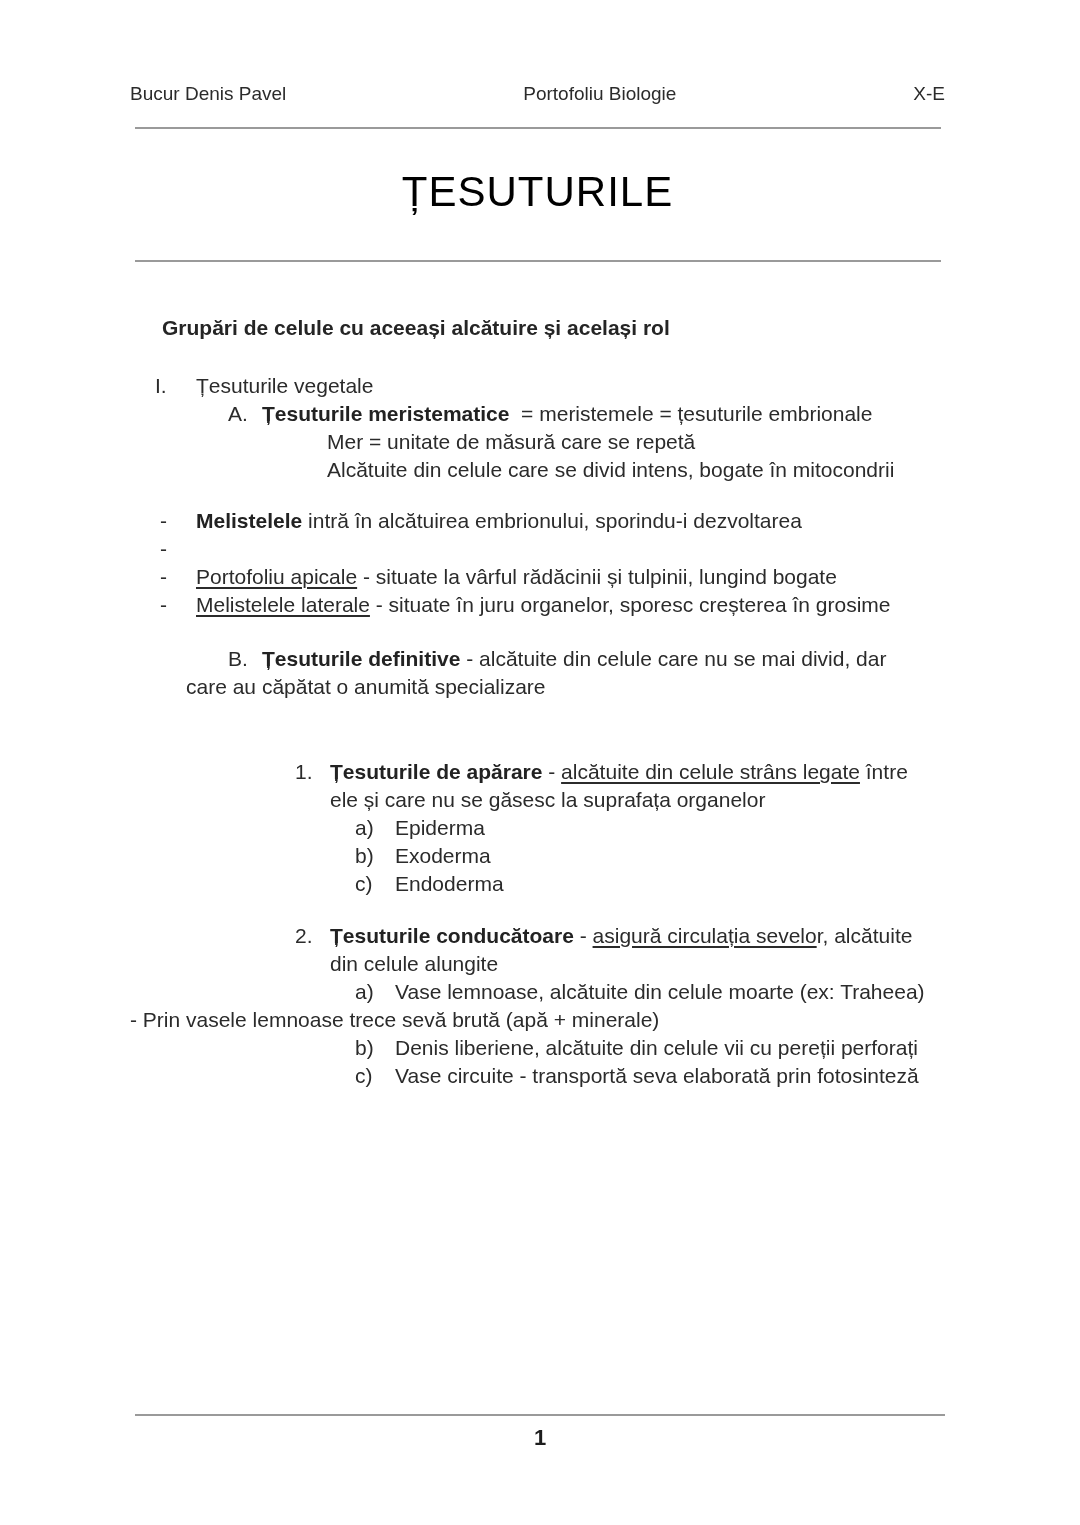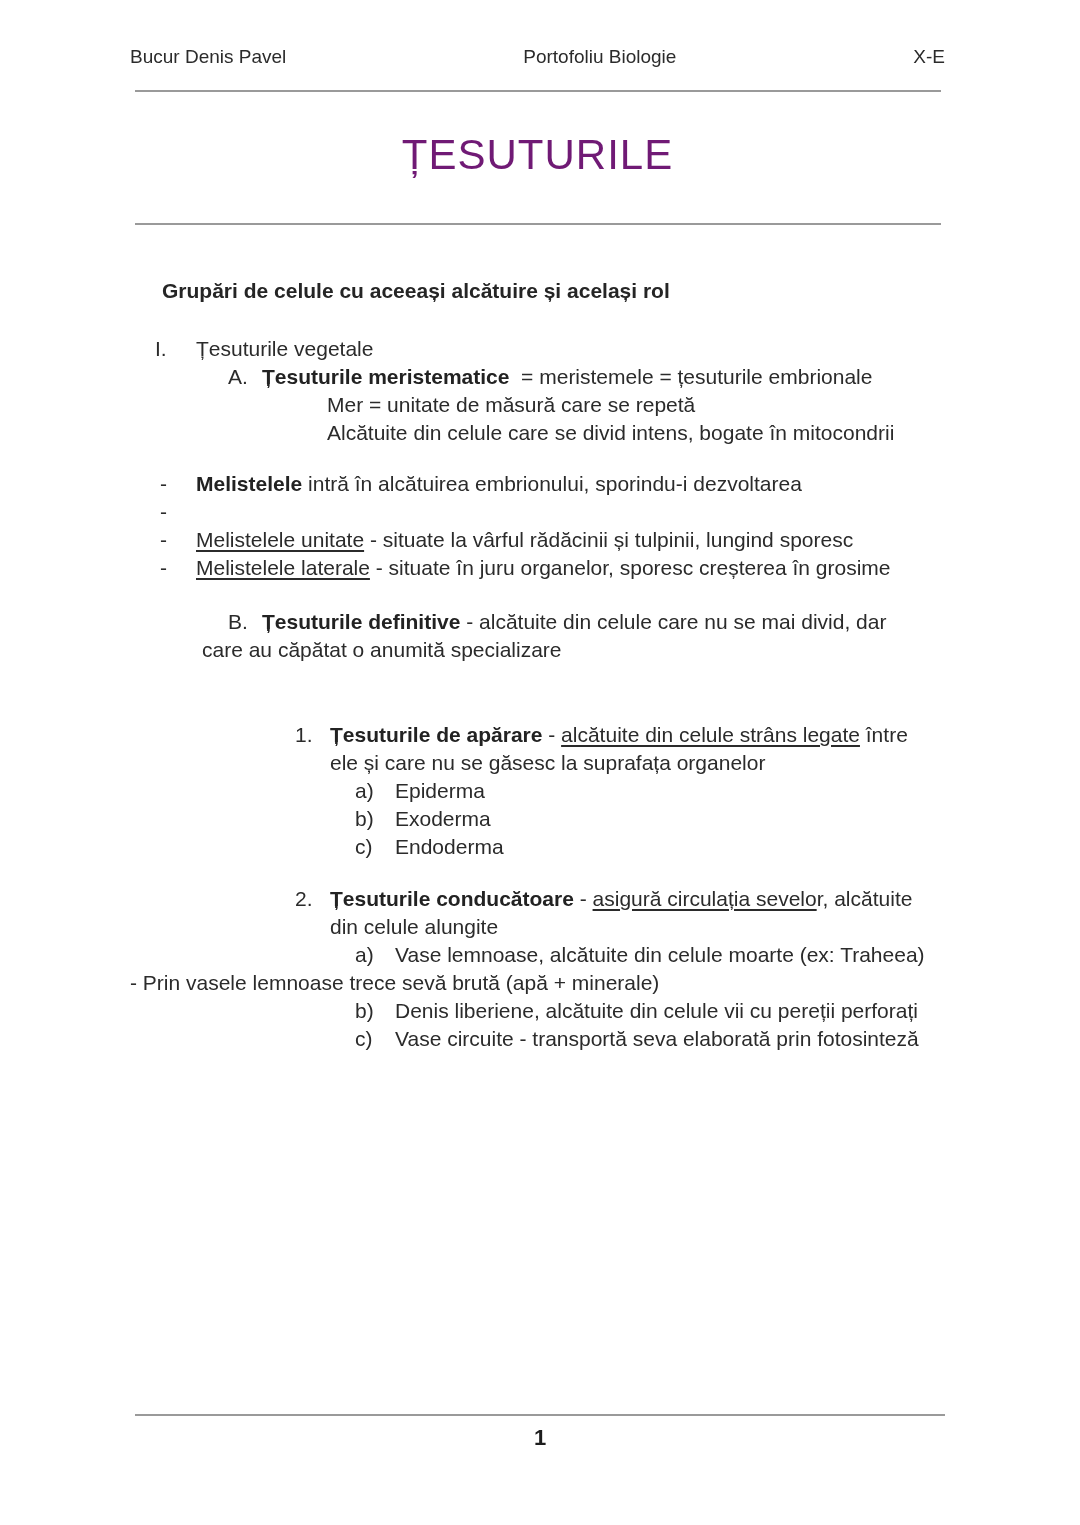--- a/index.html
+++ b/index.html
@@ -20,40 +20,40 @@
     font-size:21px;
     line-height:28px;
     overflow:hidden;
   }
   .content{padding:0 135px 0 130px;}
   
   .header{
     display:flex;
     justify-content:space-between;
     align-items:baseline;
-    padding-top:44px;
+    padding-top:81px;
     font-size:19px;
     line-height:25px;
   }
   .rule{
     height:0;
     border:none;
     border-top:2px solid var(--rule-color);
     margin:0 0 0 5px;
     width:806px;
   }
   .rule-header{margin-top:21px;}
   .title{
     margin:38px 0 4px 0;
     font-size:42px;
     line-height:50px;
     font-weight:500;
     letter-spacing:1px;
     text-align:center;
-    color:#701a75;
+    color:#000000;
   }
   .rule-title{margin-top:43px;}
   .section-heading{
     margin-top:52px;
     font-weight:700;
     color:#252525;
     margin-left:32px;
   }
   
   .row{display:flex;align-items:flex-start;white-space:nowrap;}
@@ -64,21 +64,21 @@
   
   .lvl-I{padding-left:25px;margin-top:30px;}
   .lvl-I .marker{width:41px;}
   .lvl-A{padding-left:98px;}
   .lvl-A .marker{width:34px;}
   .cont-A{margin-left:197px;white-space:nowrap;}
   .dash-list{margin-top:23px;}
   .dash-row{padding-left:30px;}
   .dash-row .marker{width:36px;}
   .block-B{margin-top:26px;}
-  .cont-B{margin-left:72px;white-space:nowrap;}
+  .cont-B{margin-left:56px;white-space:nowrap;}
   .block-1{margin-top:57px;}
   .lvl-num{padding-left:165px;}
   .lvl-num .marker{width:35px;}
   .cont-num{margin-left:200px;white-space:nowrap;}
   .lvl-abc{padding-left:225px;}
   .lvl-abc .marker{width:40px;}
   .note-line{white-space:nowrap;}
   .block-2{margin-top:24px;}
   
   .footer{
@@ -131,21 +131,21 @@
     <div class="dash-list">
       <div class="row dash-row">
         <span class="marker">-</span>
         <span class="text"><b>Melistelele</b><span> intră în alcătuirea embrionului, sporindu-i dezvoltarea</span></span>
       </div>
       <div class="row dash-row">
         <span class="marker">-</span>
       </div>
       <div class="row dash-row">
         <span class="marker">-</span>
-        <span class="text"><u>Melistelele unitate</u><span> - situate la vârful rădăcinii și tulpinii, lungind sporesc</span></span>
+        <span class="text"><u>Portofoliu apicale</u><span> - situate la vârful rădăcinii și tulpinii, lungind bogate</span></span>
       </div>
       <div class="row dash-row">
         <span class="marker">-</span>
         <span class="text"><u>Melistelele laterale</u><span> - situate în juru organelor, sporesc creșterea în grosime</span></span>
       </div>
     </div>
 
     <div class="block-B">
       <div class="row lvl-A">
         <span class="marker">B.</span>

